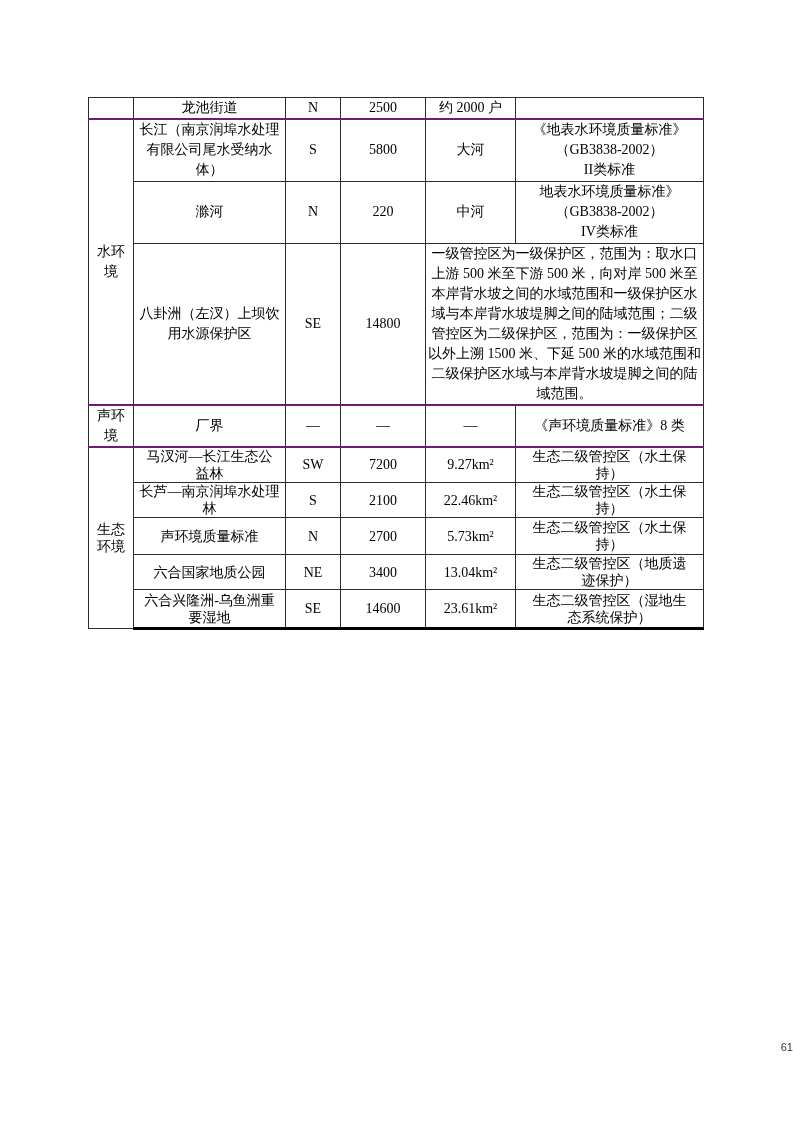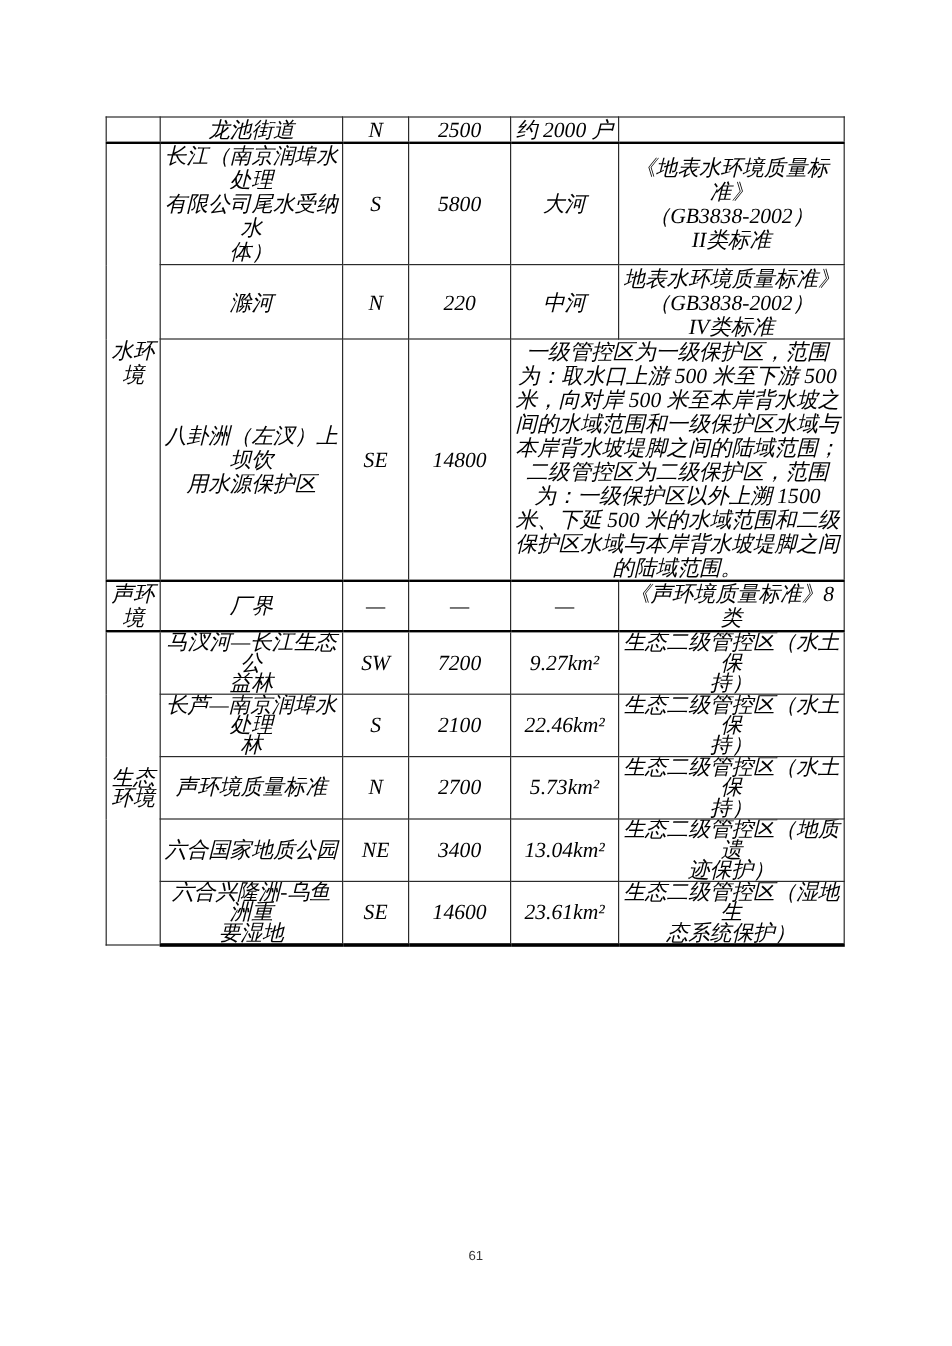--- a/index.html
+++ b/index.html
@@ -19,32 +19,31 @@
   table.env-table {
     position: absolute;
     left: 88px;
     top: 97px;
     width: 615px;
     border-collapse: collapse;
     table-layout: fixed;
   }
   table.env-table td {
     border: 1px solid #2b2b2b;
-    font-size: 18px;
+    font-size: 14px;
     line-height: 20px;
     text-align: center;
     vertical-align: middle;
     padding: 0 2px;
     white-space: pre-line;
     overflow: hidden;
     word-break: break-all;
-    font-style: italic;
   }
   tr.group-start > td {
-    border-top: 2px solid #000000;
+    border-top: 2px solid #701a75;
   }
   tr.table-end > td {
     border-bottom: 3px solid #000;
   }
   td.group-cell {
     font-size: 14px;
     line-height: 19px;
     margin-top: 39px;
   }
   td.note-cell {
@@ -59,21 +58,21 @@
     line-height: 17px;
   }
   td.std-cell {
     padding: 0 4px;
   }
   .footer {
     position: absolute;
     top: 1041px;
     left: 0;
     width: 793px;
-    text-align: center;
+    text-align: right;
     font-family: "Liberation Sans", sans-serif;
     font-size: 11px;
     color: #333;
   }
 </style>
 </head>
 <body>
 
 <div class="page">
 

